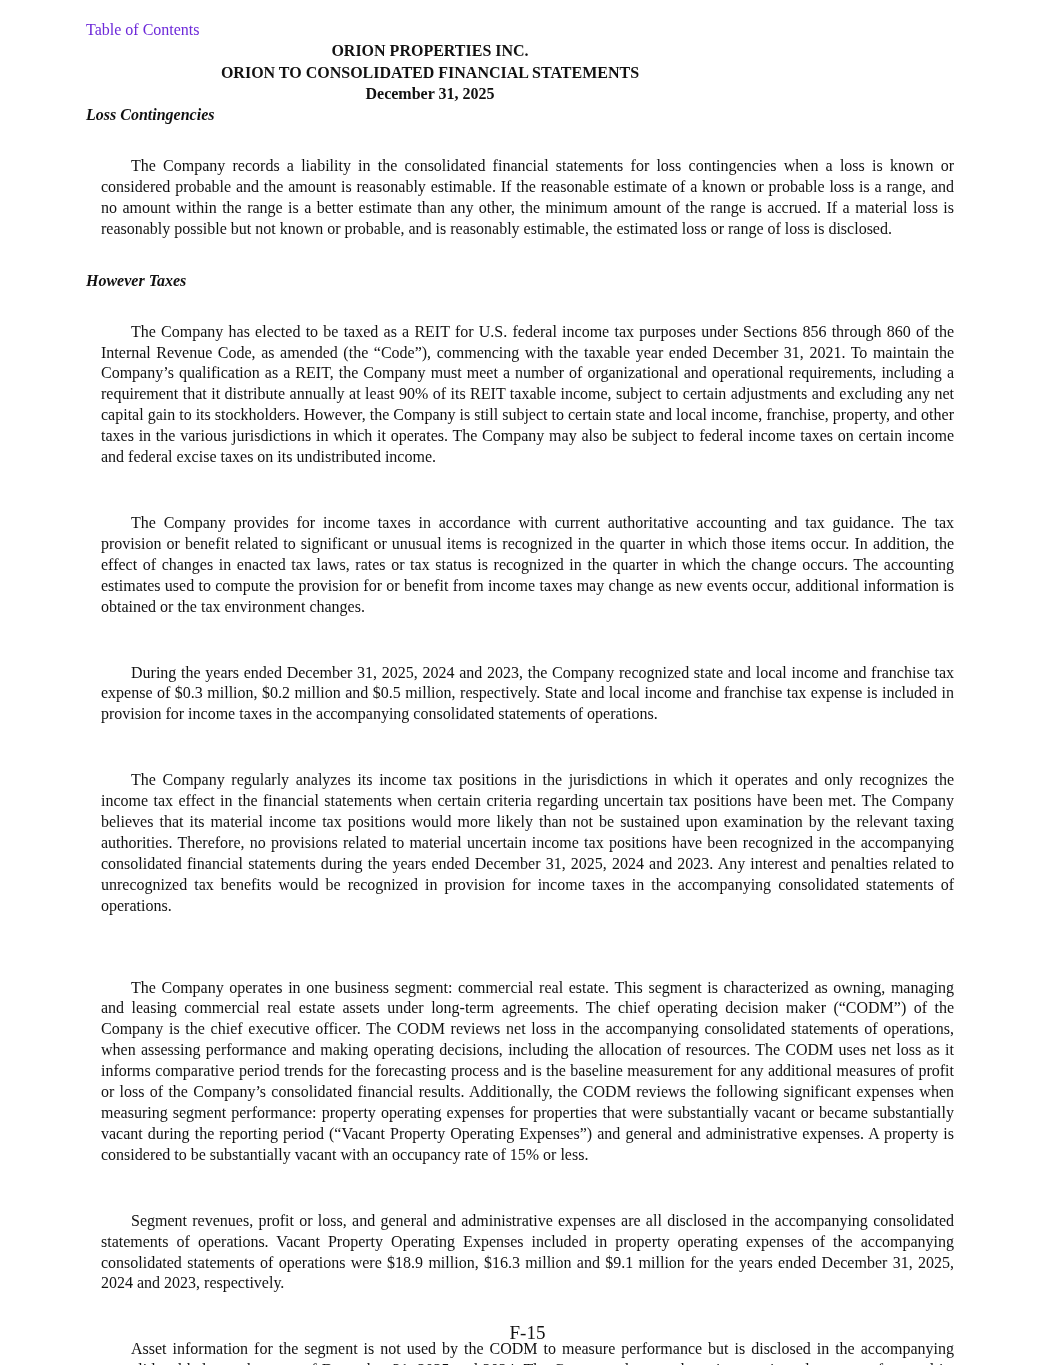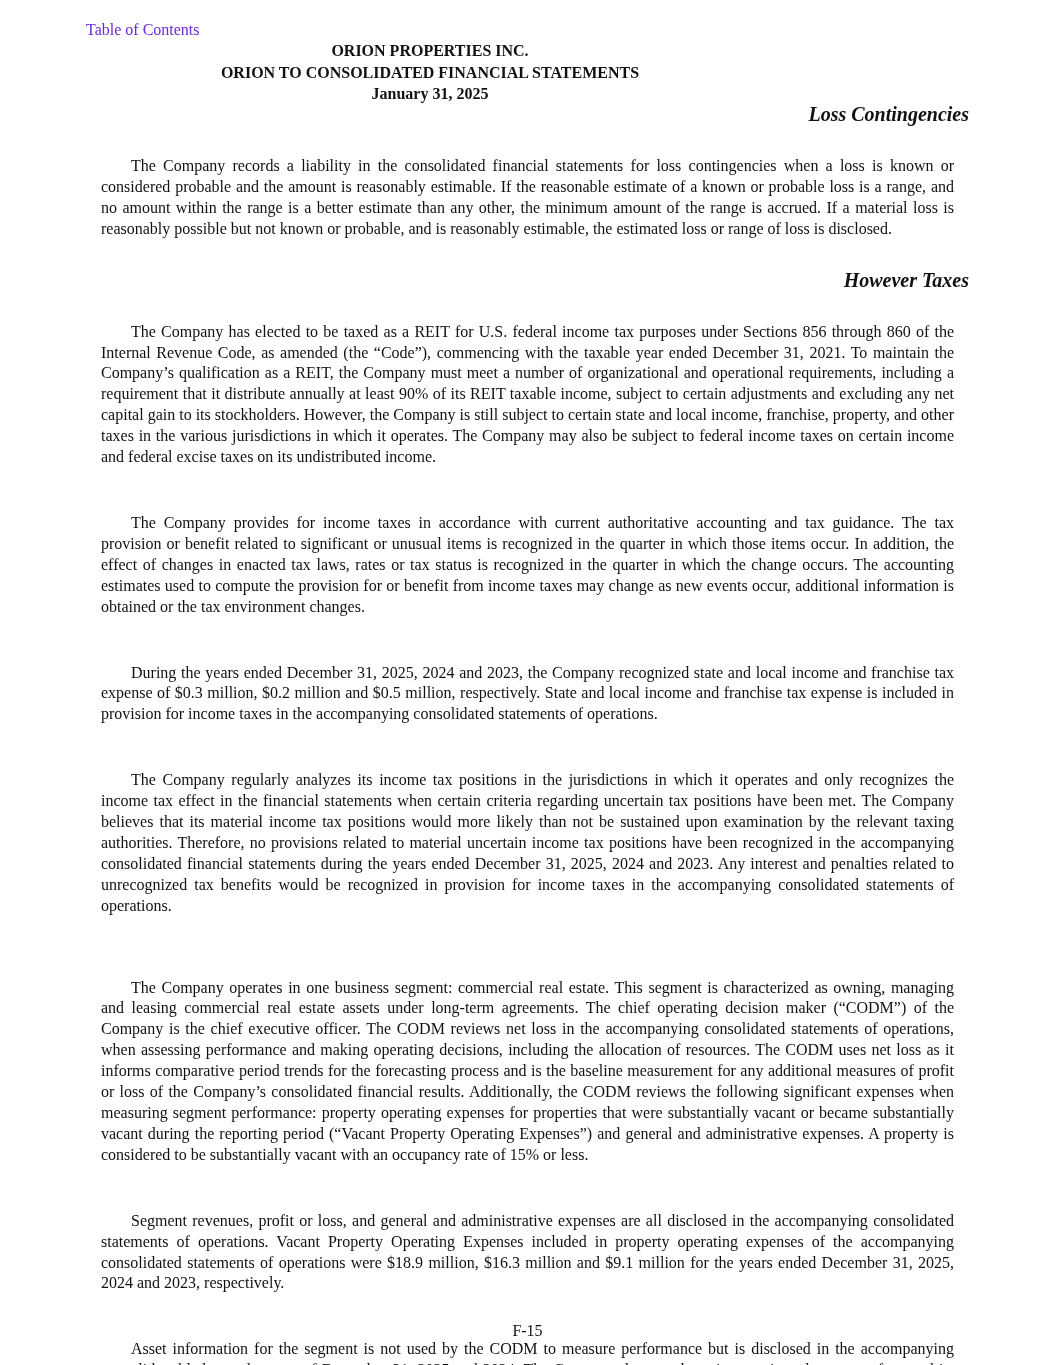--- a/index.html
+++ b/index.html
@@ -1,36 +1,36 @@
 <!DOCTYPE html>
 <html><head>
 <meta charset="utf-8">
 <style>
   html, body { margin: 0; padding: 0; background: #ffffff; }
   body { width: 1055px; height: 1365px; position: relative; overflow: hidden;
          font-family: "Liberation Serif", serif; color: #111; font-size: 16px; }
   .toc { position: absolute; left: 86px; top: 20px; font-size: 16px; line-height: 20px; color: #6d28d9; text-decoration: none; }
   .header { position: absolute; left: 0; width: 860px; top: 40px; text-align: center; font-weight: bold; font-size: 16px; line-height: 21.5px; }
   .content { position: absolute; left: 86px; top: 104px; width: 883px; }
-  h3 { font-style: italic; font-weight: bold; font-size: 20px; margin: 0; line-height: 21px; text-align: right; }
+  h3 { font-style: italic; font-weight: bold; font-size: 16px; margin: 0; line-height: 21px; }
   p { margin: 15px; text-align: justify; text-indent: 30px; line-height: 20.9px; font-size: 16px; }
   .sec-gap { height: 15px; }
   .h-gap { height: 16px; }
   .p-gap { height: 15px; }
-  .footer { position: absolute; left: 0; width: 1055px; top: 1322px; text-align: center; font-size: 16px; }
+  .footer { position: absolute; left: 0; width: 1055px; top: 1322px; text-align: center; font-size: 19px; }
 </style>
 </head>
 <body>
 
 <a class="toc" href="#">Table of Contents</a>
 
 <div class="header">
   <div>ORION PROPERTIES INC.</div>
   <div>ORION TO CONSOLIDATED FINANCIAL STATEMENTS</div>
-  <div>January 31, 2025</div>
+  <div>December 31, 2025</div>
 </div>
 
 <div class="content">
   <section>
     <h3>Loss Contingencies</h3>
     <div class="h-gap"></div>
     <p>The Company records a liability in the consolidated financial statements for loss contingencies when a loss is known or considered probable and the amount is reasonably estimable. If the reasonable estimate of a known or probable loss is a range, and no amount within the range is a better estimate than any other, the minimum amount of the range is accrued. If a material loss is reasonably possible but not known or probable, and is reasonably estimable, the estimated loss or range of loss is disclosed.</p>
   </section>
   <div class="sec-gap"></div>
 

